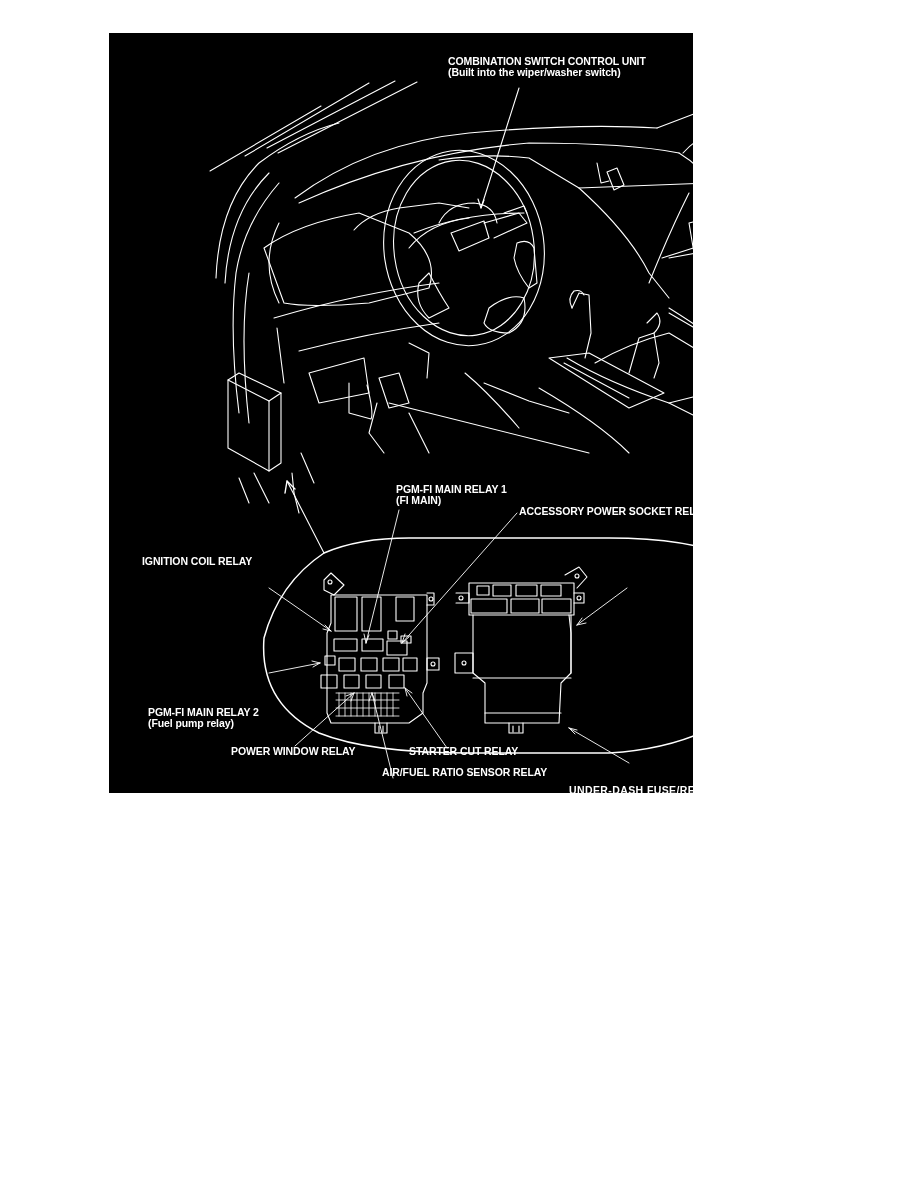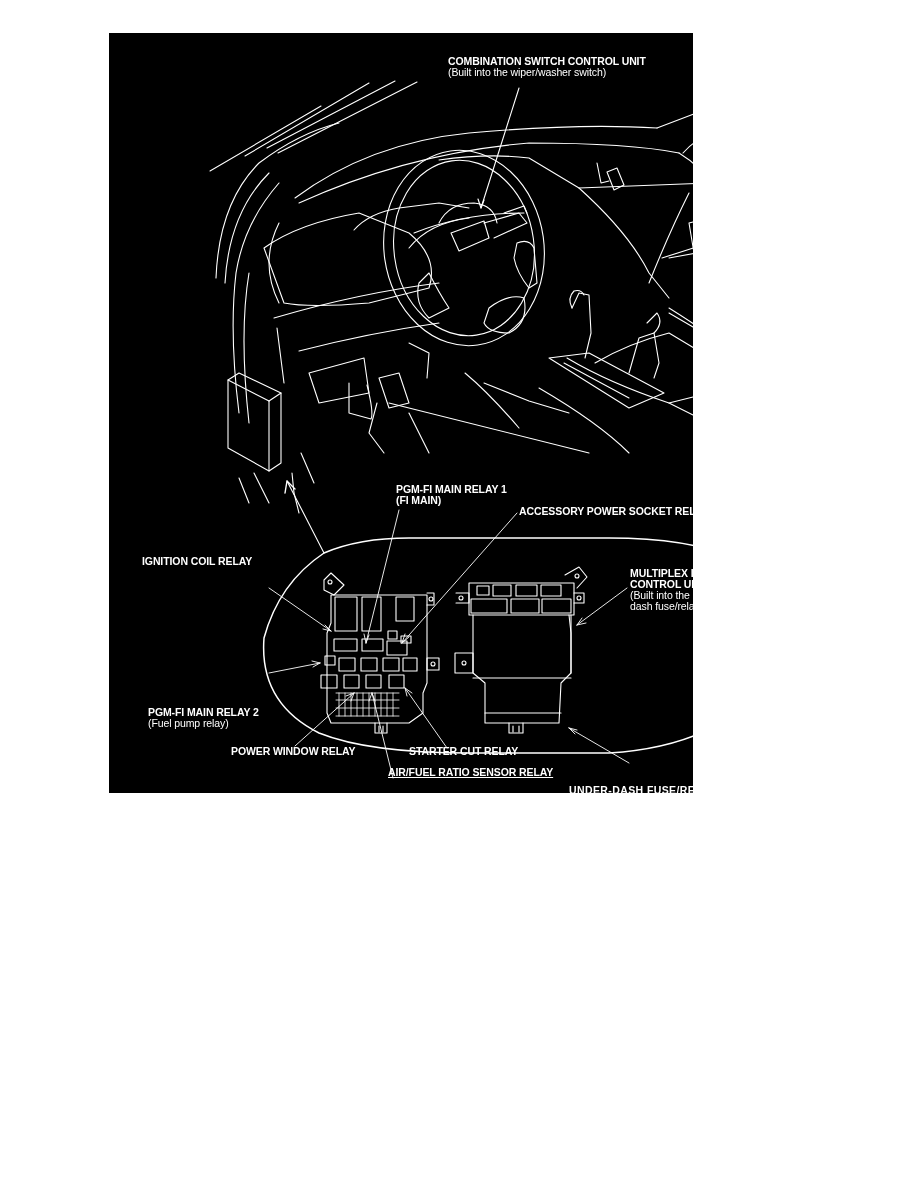--- a/index.html
+++ b/index.html
@@ -1,21 +1,21 @@
 <!DOCTYPE html>
 <html><head>
 <meta charset="utf-8">
 <style>
   html, body { margin:0; padding:0; background:#ffffff; }
   body { width:918px; height:1188px; position:relative; overflow:hidden; font-family:"Liberation Sans", sans-serif; }
   #panel { position:absolute; left:109px; top:33px; width:584px; height:760px; background:#000; }
   #art { position:absolute; left:0; top:0; width:700px; height:760px; }
   .lbl { position:absolute; color:#fff; font-family:"Liberation Sans", sans-serif; font-size:10.5px; line-height:11px; white-space:nowrap; letter-spacing:-0.1px; }
   .lbl .b { font-weight:bold; display:block; }
-  .lbl .n { font-weight:normal; display:block; }
+  .lbl .n { font-weight:bold; display:block; }
 </style>
 </head>
 <body>
 
 <div id="panel">
   <svg id="art" viewBox="0 0 700 760" fill="none" stroke="#fff" stroke-width="1.1" stroke-linejoin="round" stroke-linecap="round">
 
     <g>
       <path d="M101 138 L212 73"></path>
       <path d="M136 123 L260 50"></path>
@@ -203,40 +203,34 @@
   </div>
 
   <div class="lbl" style="left:410px;top:473px;">
     <span class="b">ACCESSORY POWER SOCKET RELAY</span>
   </div>
 
   <div class="lbl" style="left:33px;top:523px;text-align:center;">
     <span class="b">IGNITION COIL RELAY</span>
   </div>
 
-  <div class="lbl" style="left:521px;top:535px;">
-    <span class="b">MULTIPLEX INTEGRATED</span>
-    <span class="b">CONTROL UNIT (MICU)</span>
-    <span class="n">(Built into the under-</span>
-    <span class="n">dash fuse/relay box)</span>
-  </div>
 
   <div class="lbl" style="left:39px;top:674px;">
     <span class="b">PGM-FI MAIN RELAY 2</span>
     <span class="n">(Fuel pump relay)</span>
   </div>
 
   <div class="lbl" style="left:122px;top:713px;">
     <span class="b">POWER WINDOW RELAY</span>
   </div>
 
   <div class="lbl" style="left:300px;top:713px;">
     <span class="b">STARTER CUT RELAY</span>
   </div>
 
   <div class="lbl" style="left:460px;top:724px;">
     <span class="b" style="letter-spacing:0.4px;margin-top:28px;">UNDER-DASH FUSE/RELAY BOX</span>
   </div>
 
-  <div class="lbl" style="left:279px;top:734px;text-decoration:underline;">
+  <div class="lbl" style="left:273px;top:734px;">
     <span class="b">AIR/FUEL RATIO SENSOR RELAY</span>
   </div>
 </div>
 
 </body></html>

